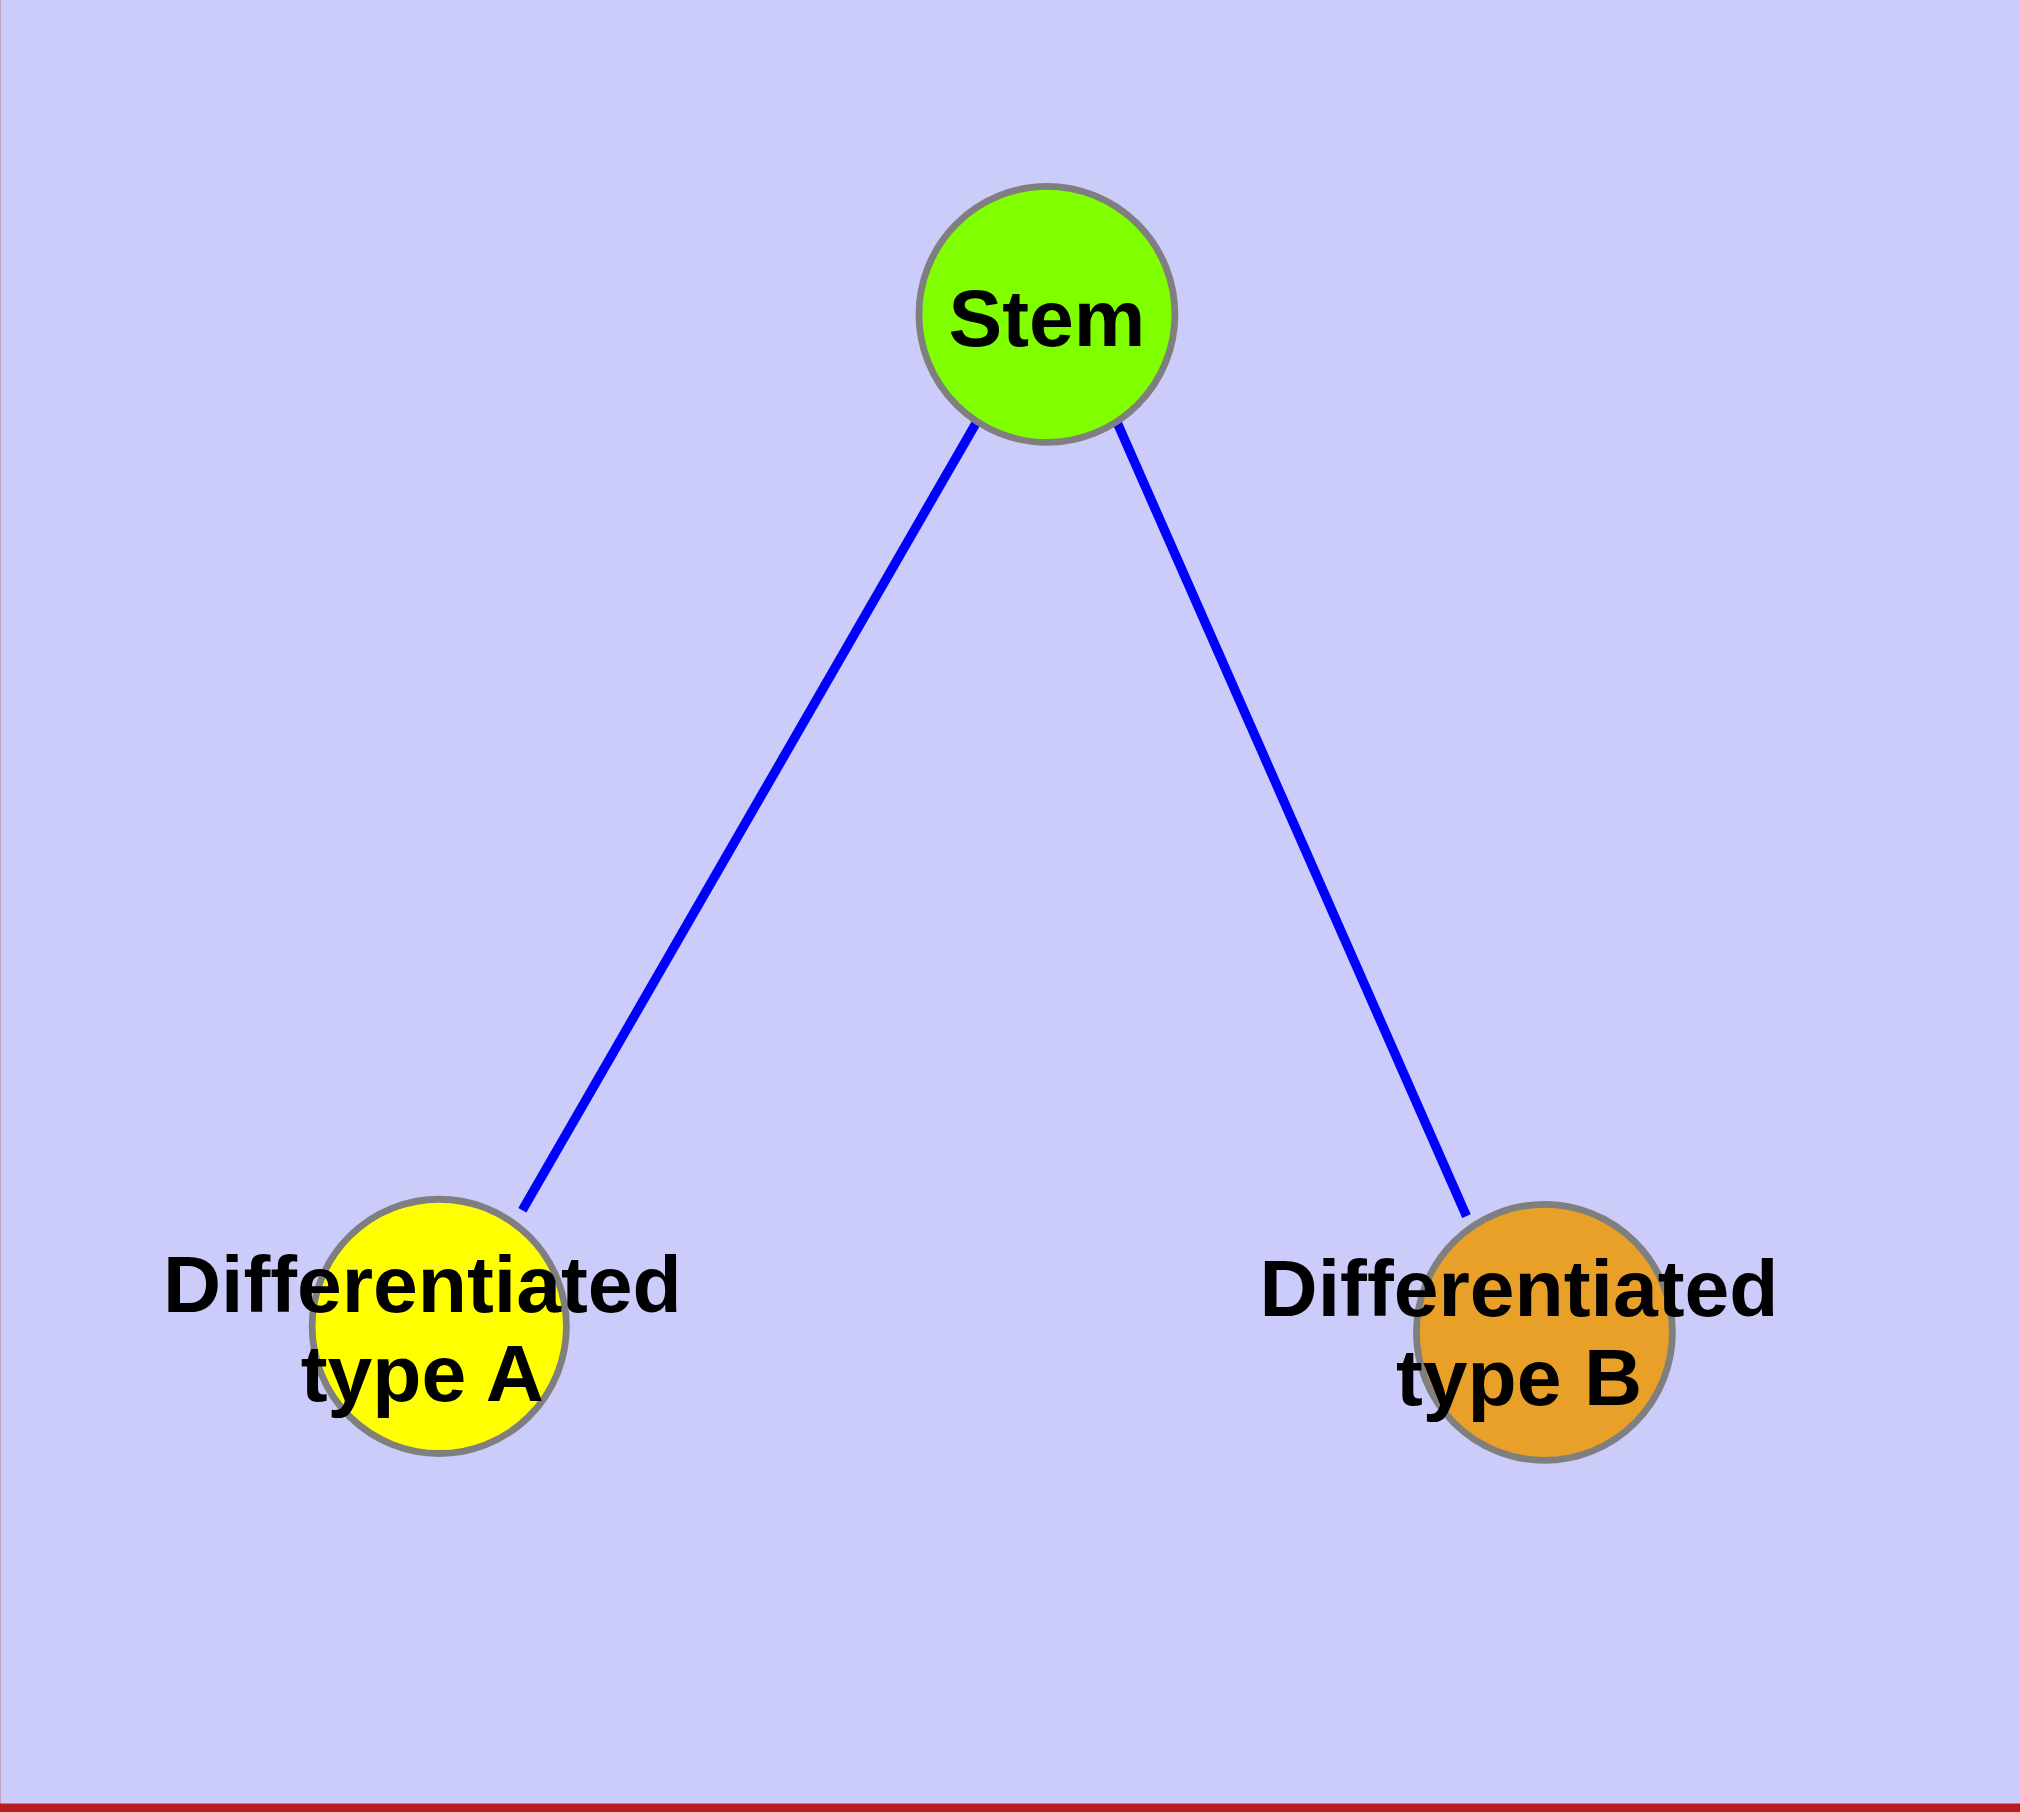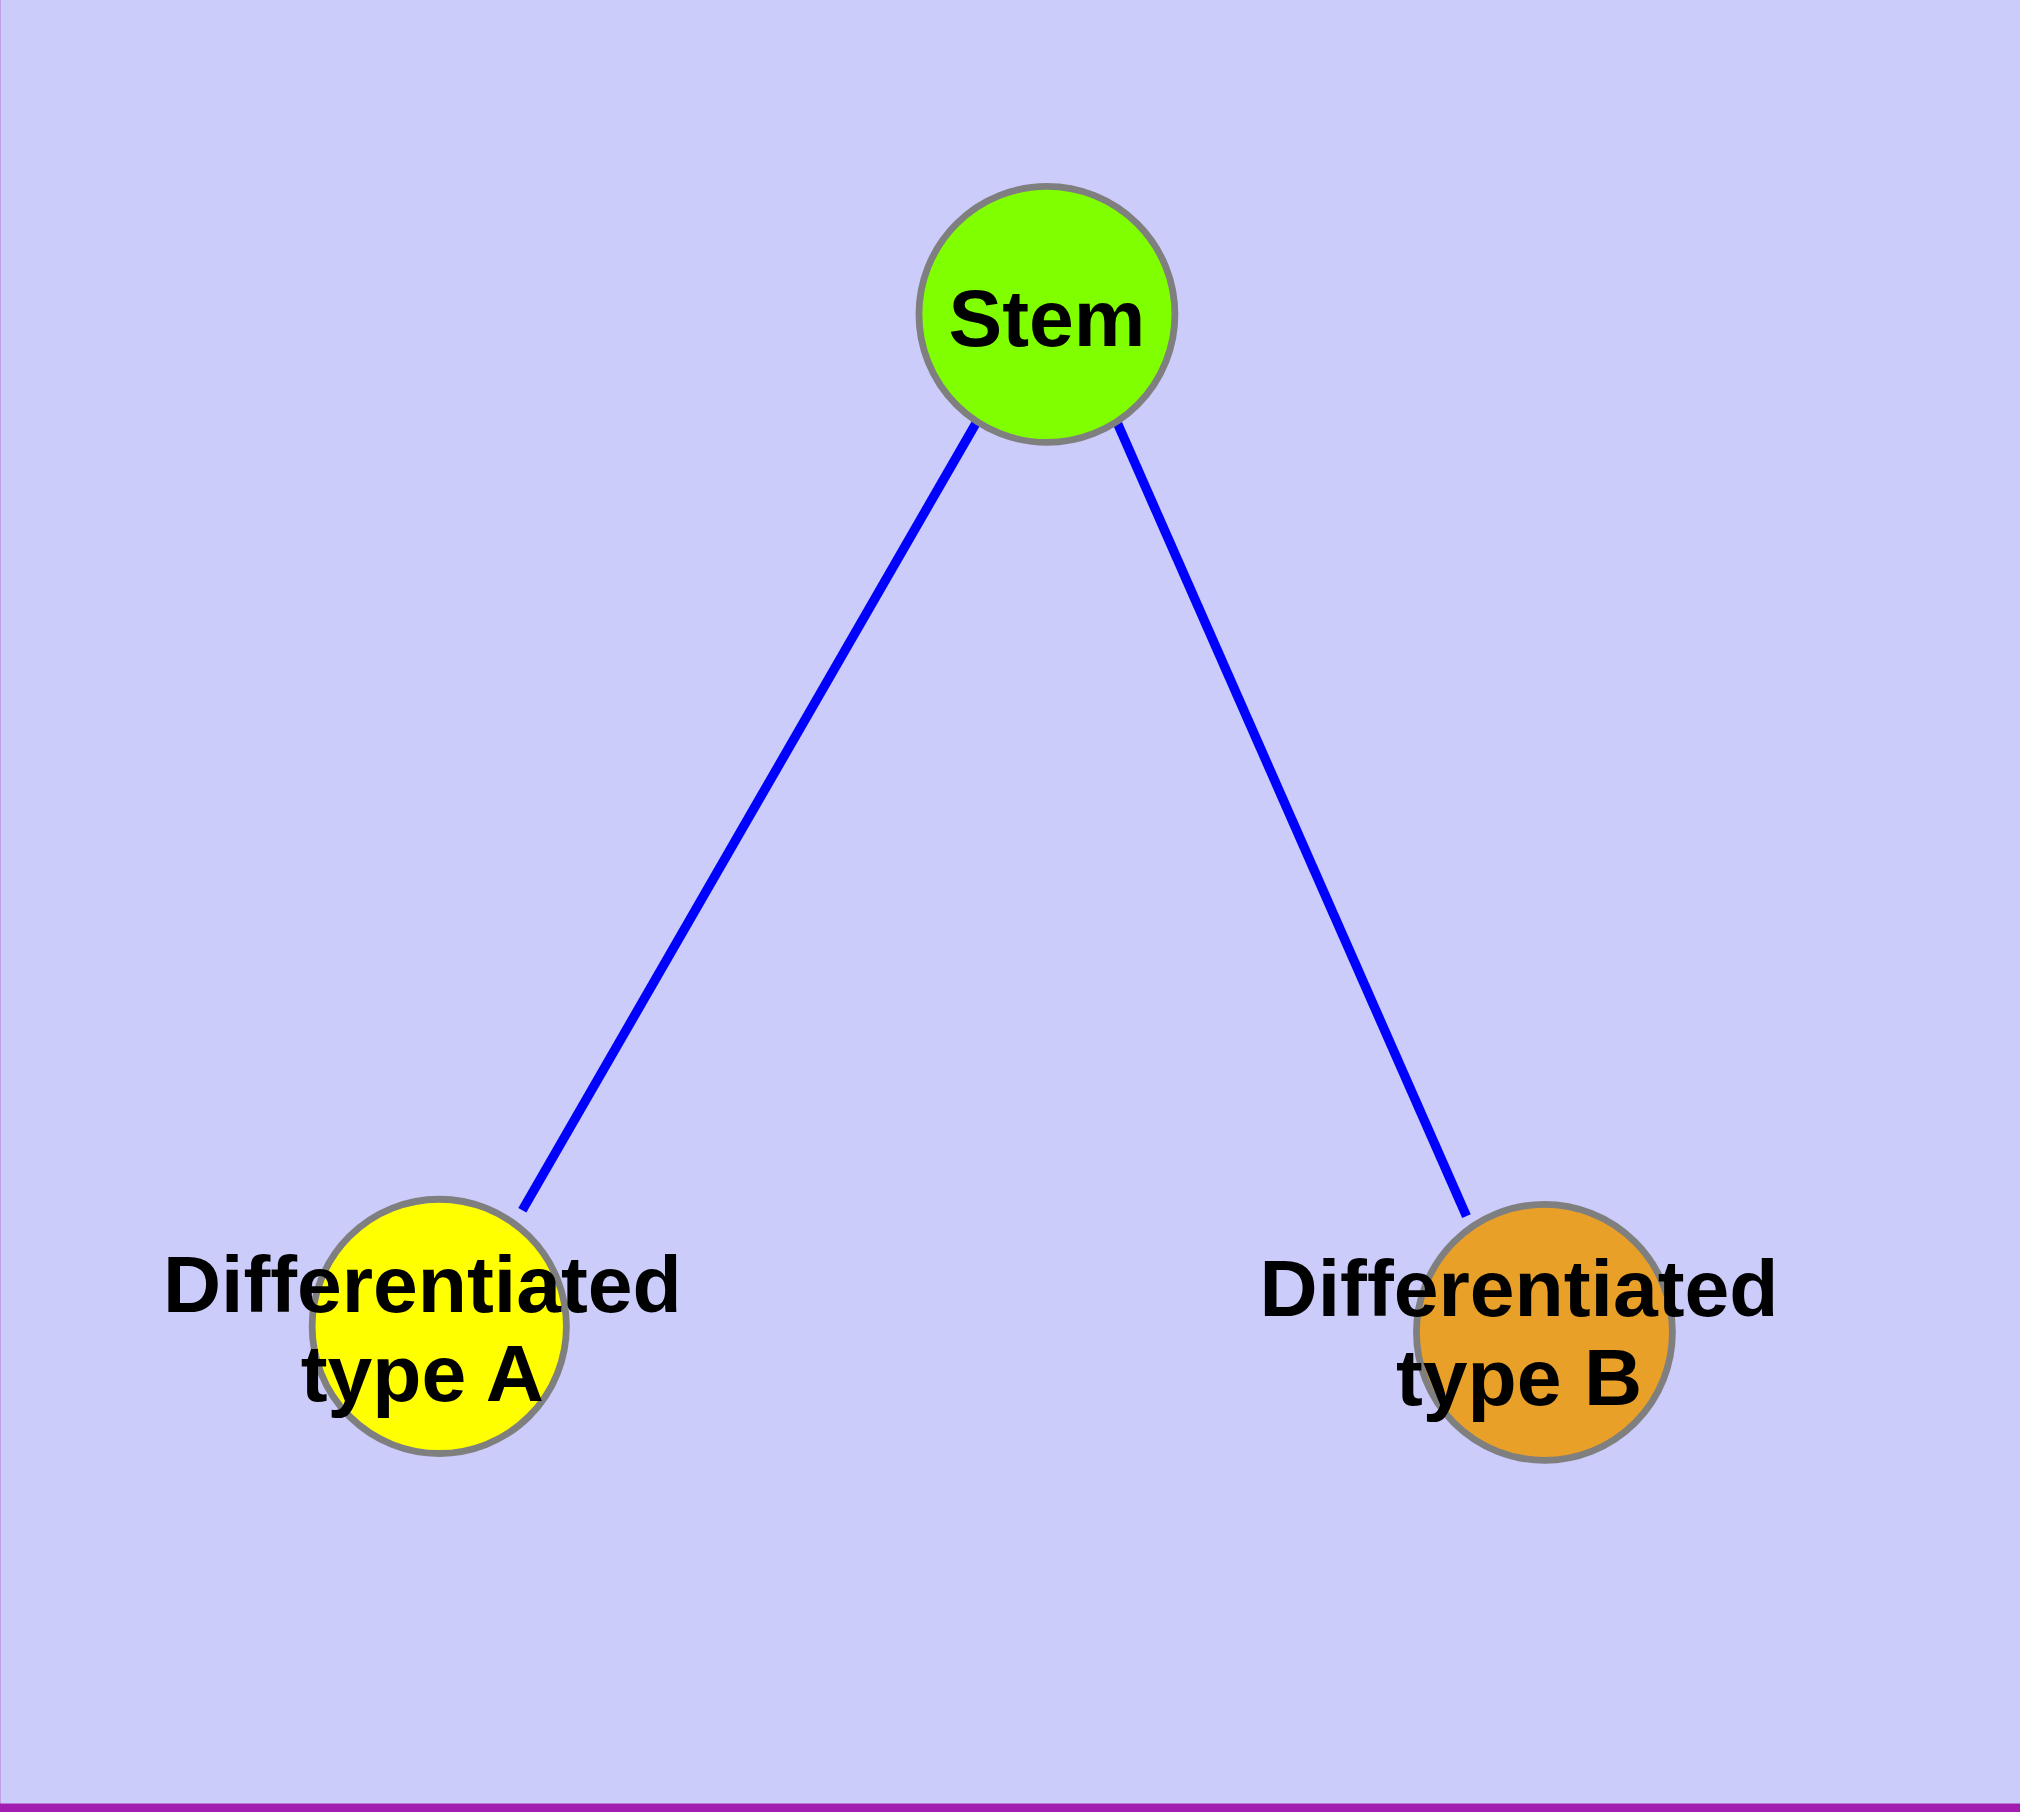--- a/index.html
+++ b/index.html
@@ -30,21 +30,21 @@
     font-weight: bold;
     fill: #000000;
     text-anchor: middle;
     dominant-baseline: auto;
     paint-order: normal;
   }
 </style>
 </head>
 <body>
 
-<div id="canvas" style="width: 2021px; height: 1812px; background: #a21caf;">
+<div id="canvas" style="width: 2021px; height: 1812px; background: #b91c1c;">
   <svg id="graph-svg" viewBox="0 0 2384 2138" xmlns="http://www.w3.org/2000/svg">
 
     <rect id="plot-bg" x="0" y="0" width="2384" height="2128" fill="#ccccfa"></rect>
 
     <g id="edges-layer">
         <line x1="1152" y1="498" x2="616" y2="1428" stroke="#0000ff" stroke-width="11" stroke-linecap="butt"></line>
         <line x1="1318" y1="499" x2="1730" y2="1435" stroke="#0000ff" stroke-width="11" stroke-linecap="butt"></line>
       </g>
     <g id="nodes-layer">
         <circle cx="1235" cy="371" r="151" fill="#80ff00" stroke="#7f7f7f" stroke-width="8"></circle>

